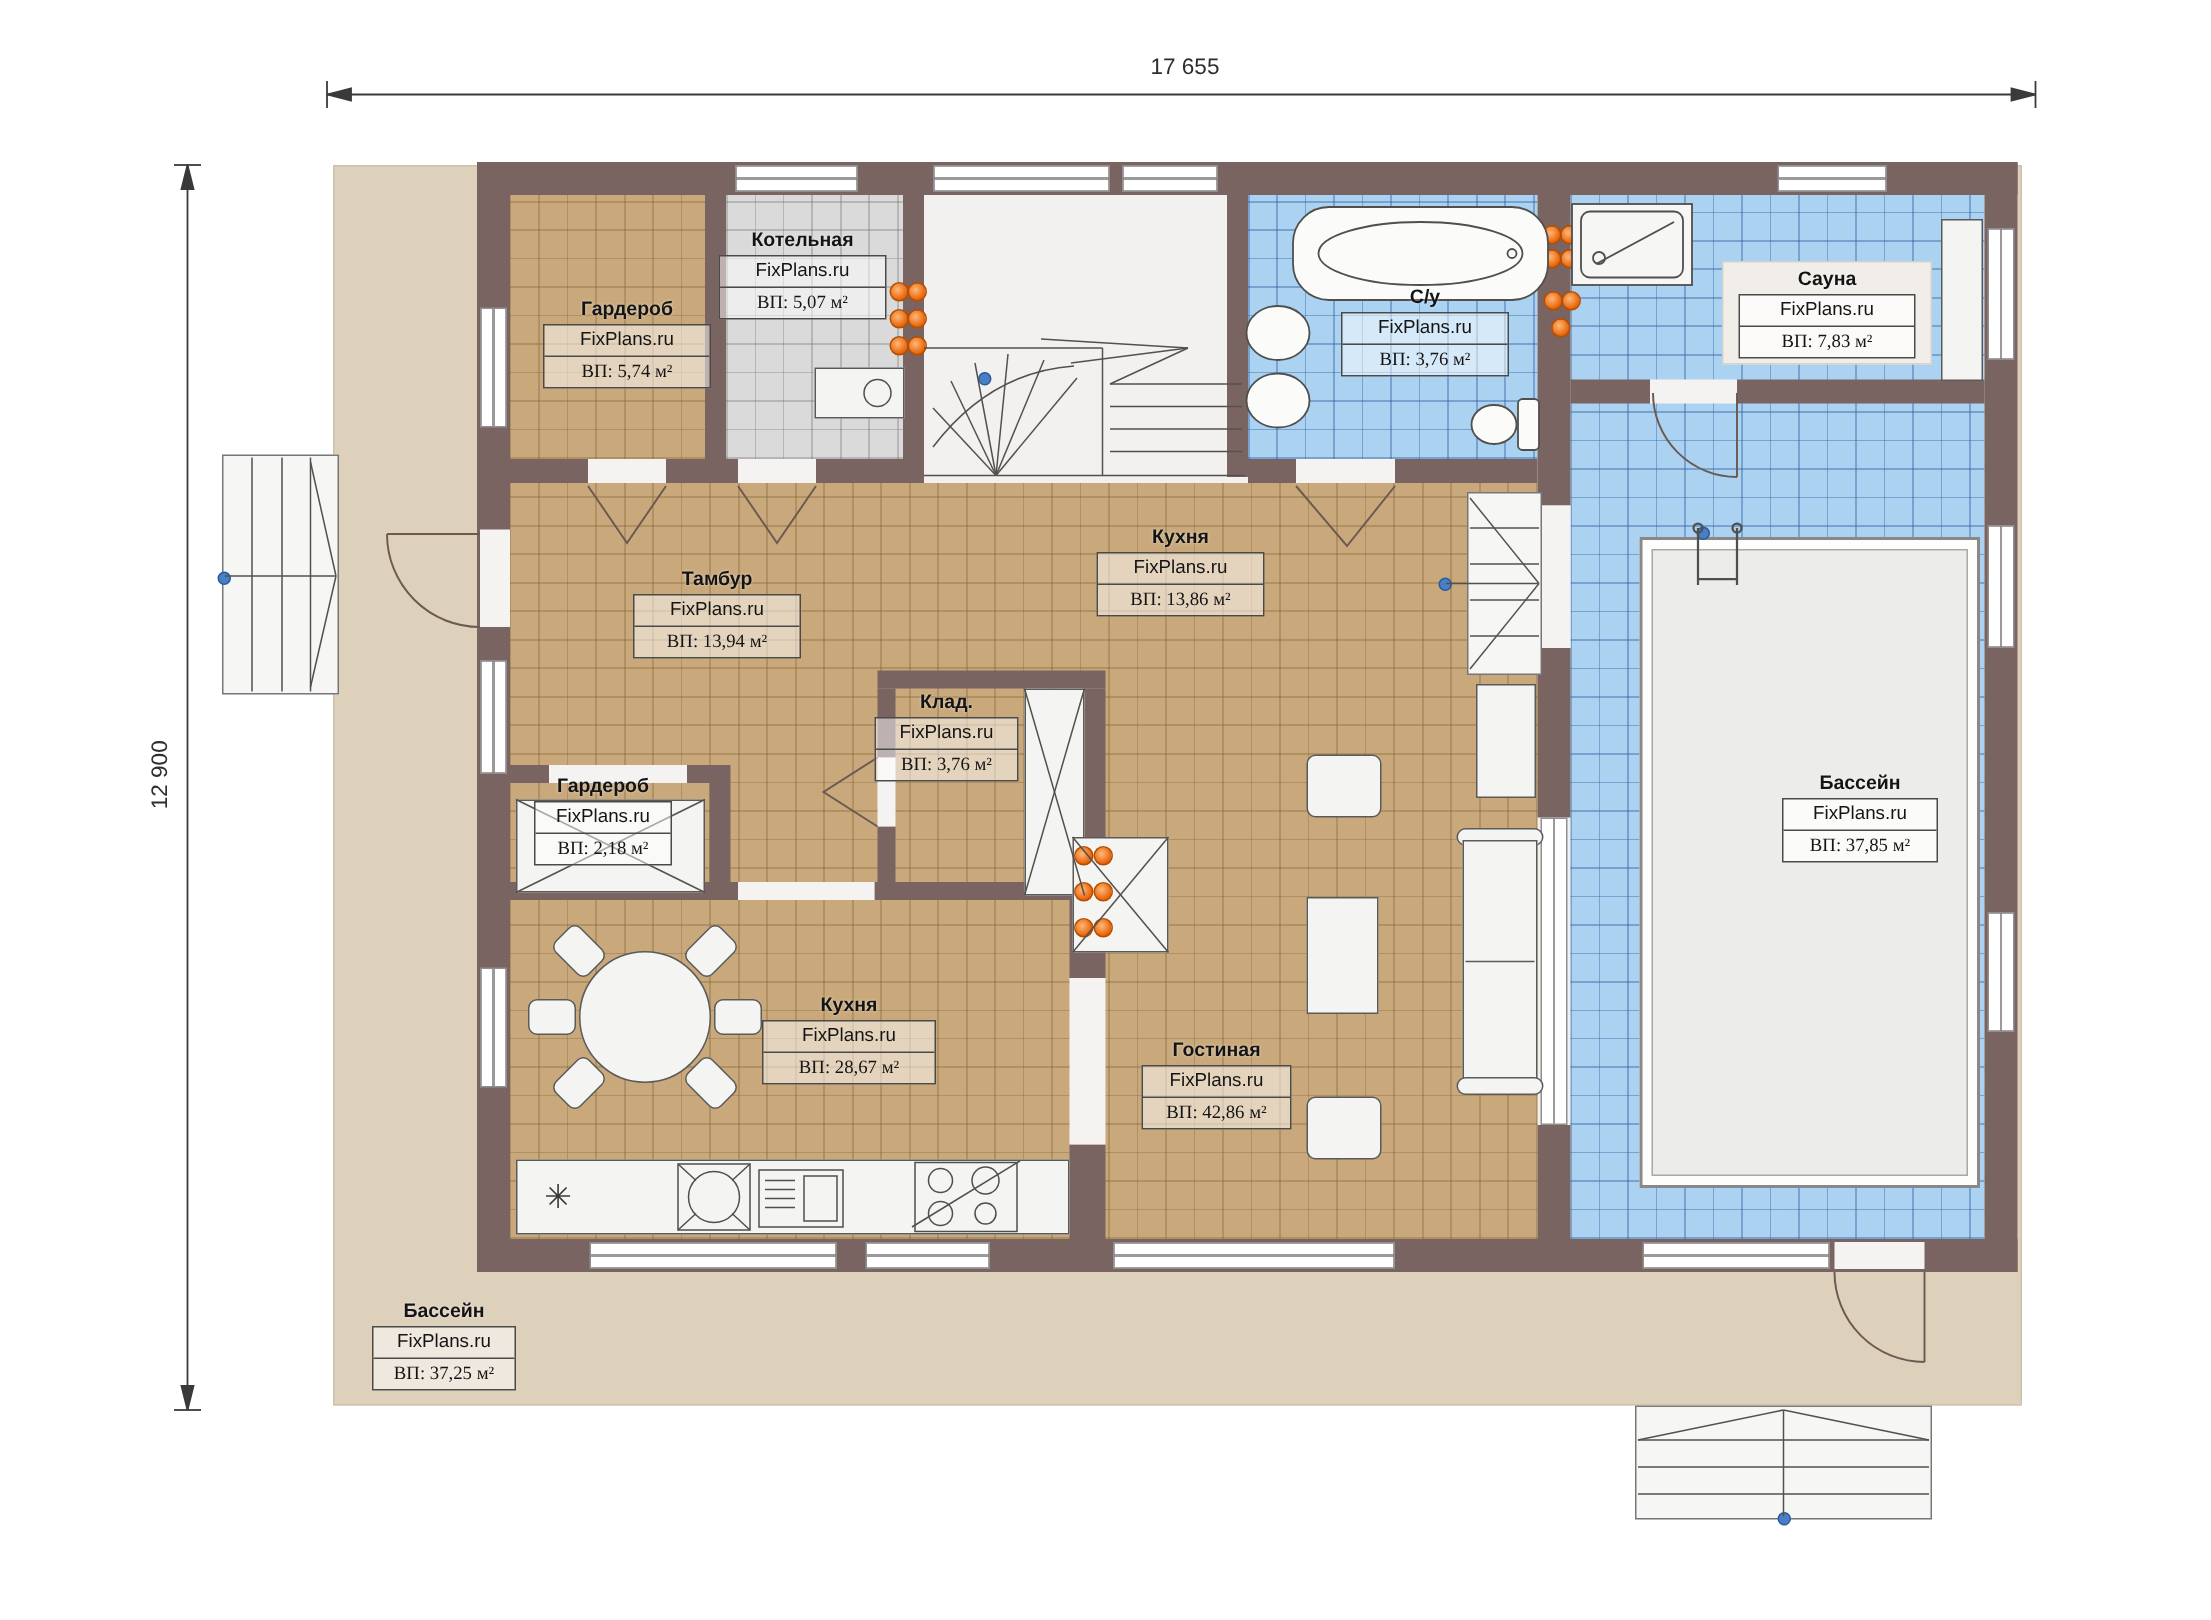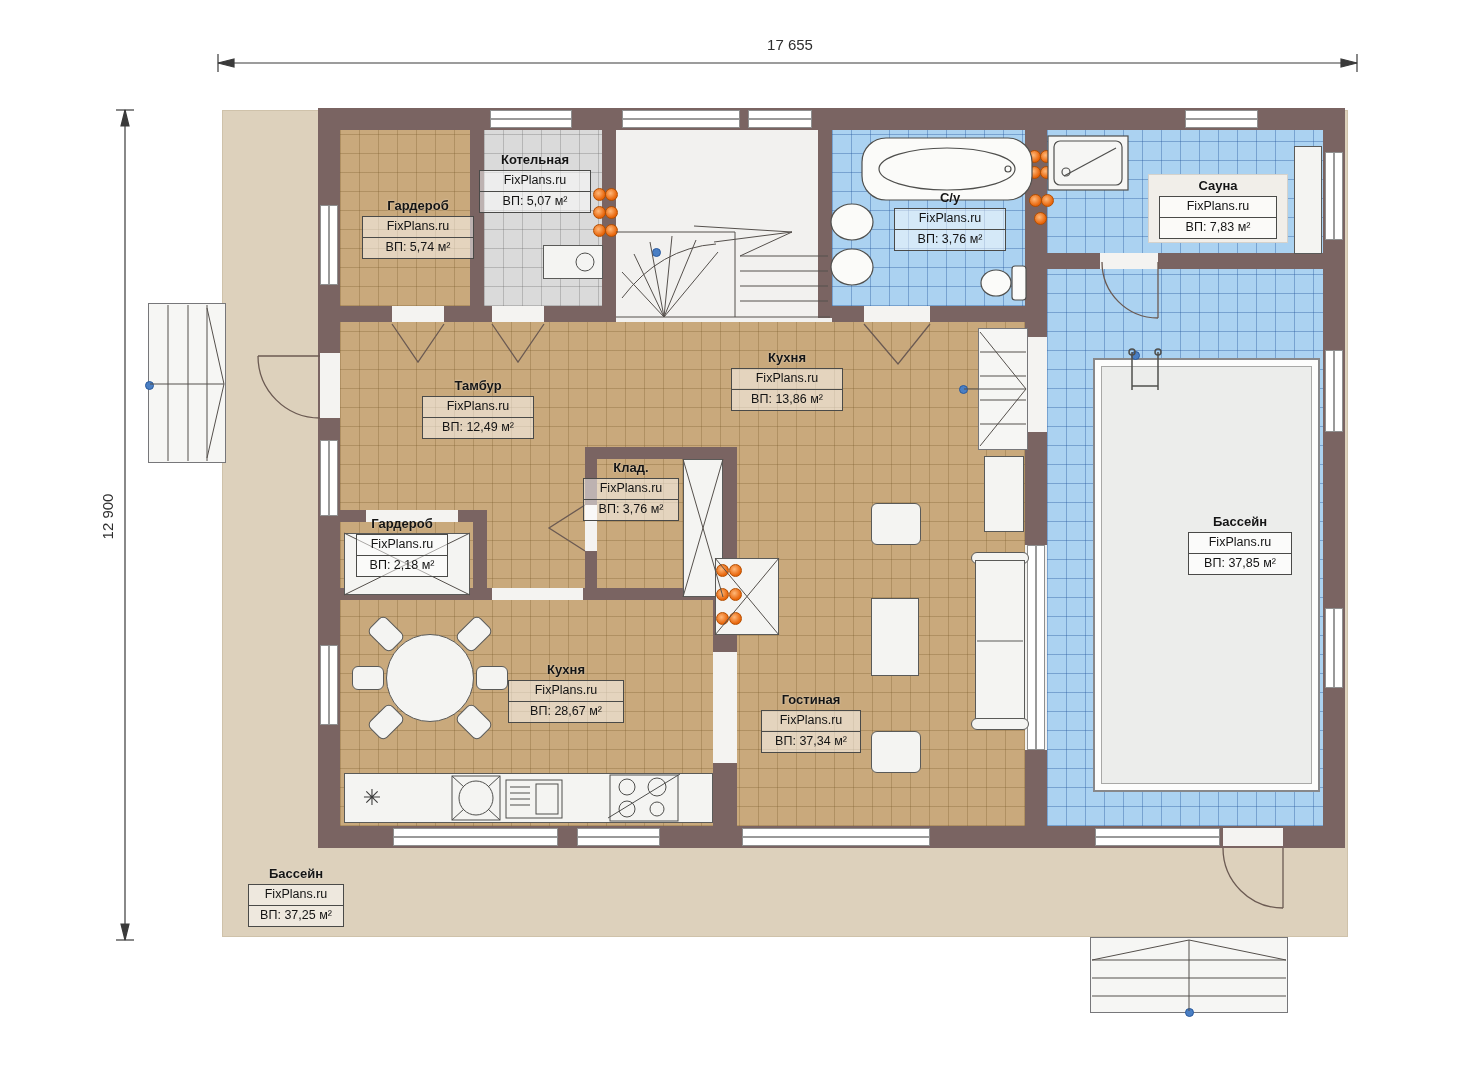--- a/index.html
+++ b/index.html
@@ -31,21 +31,21 @@
   .stairbox{background:#f6f6f4;border:1px solid #77777a;}
   
   .odot{position:absolute;width:11px;height:11px;border-radius:50%;
         background:radial-gradient(circle at 40% 38%, #ffb879, #e8650a 68%);border:1px solid #b54e00;}
   .bdot{position:absolute;width:7px;height:7px;border-radius:50%;background:#4a7fc4;border:1px solid #2a5a9e;}
   
   .rlabel{position:absolute;text-align:center;font-size:12.5px;line-height:1.25;color:#141414;z-index:40;}
   .rname{font-weight:bold;font-size:13px;margin-bottom:2px;text-shadow:0 0 2px rgba(255,255,255,.6);}
   .rbox{border:1px solid #4a4a48;background:rgba(255,255,255,.50);}
   .rbox .cell{padding:2px 3px;white-space:nowrap;}
-  .rbox .cell + .cell{border-top:1px solid #4a4a48;}
+  .rbox .cell + .cell{border-top:1px solid #4a4a48;font-family:Liberation Serif, serif;}
   .panel{background:#f1eee9;border:1px solid #d5d2cc;}
   .dim{position:absolute;font-size:15px;color:#2e2e2e;text-align:center;}
   svg.lines{position:absolute;left:0;top:0;pointer-events:none;z-index:30;}
   .fridge{display:flex;align-items:center;justify-content:center;font-size:22px;color:#3a3a3a;}
 </style>
 </head>
 <body>
 
 <div id="plan">
 
@@ -343,21 +343,21 @@
     <div class="rname">Сауна</div>
     <div class="rbox" style="background:#fbfaf8;">
       <div class="cell">FixPlans.ru</div>
       <div class="cell">ВП: 7,83 м²</div>
     </div>
   </div>
   <div class="rlabel" style="left:422px;top:378px;width:112px;">
     <div class="rname">Тамбур</div>
     <div class="rbox">
       <div class="cell">FixPlans.ru</div>
-      <div class="cell">ВП: 12,49 м²</div>
+      <div class="cell">ВП: 13,94 м²</div>
     </div>
   </div>
   <div class="rlabel" style="left:731px;top:350px;width:112px;">
     <div class="rname">Кухня</div>
     <div class="rbox">
       <div class="cell">FixPlans.ru</div>
       <div class="cell">ВП: 13,86 м²</div>
     </div>
   </div>
   <div class="rlabel" style="left:583px;top:460px;width:96px;">
@@ -385,21 +385,21 @@
     <div class="rname">Кухня</div>
     <div class="rbox">
       <div class="cell">FixPlans.ru</div>
       <div class="cell">ВП: 28,67 м²</div>
     </div>
   </div>
   <div class="rlabel" style="left:761px;top:692px;width:100px;">
     <div class="rname">Гостиная</div>
     <div class="rbox">
       <div class="cell">FixPlans.ru</div>
-      <div class="cell">ВП: 37,34 м²</div>
+      <div class="cell">ВП: 42,86 м²</div>
     </div>
   </div>
   <div class="rlabel" style="left:248px;top:866px;width:96px;">
     <div class="rname">Бассейн</div>
     <div class="rbox">
       <div class="cell">FixPlans.ru</div>
       <div class="cell">ВП: 37,25 м²</div>
     </div>
   </div>
 

